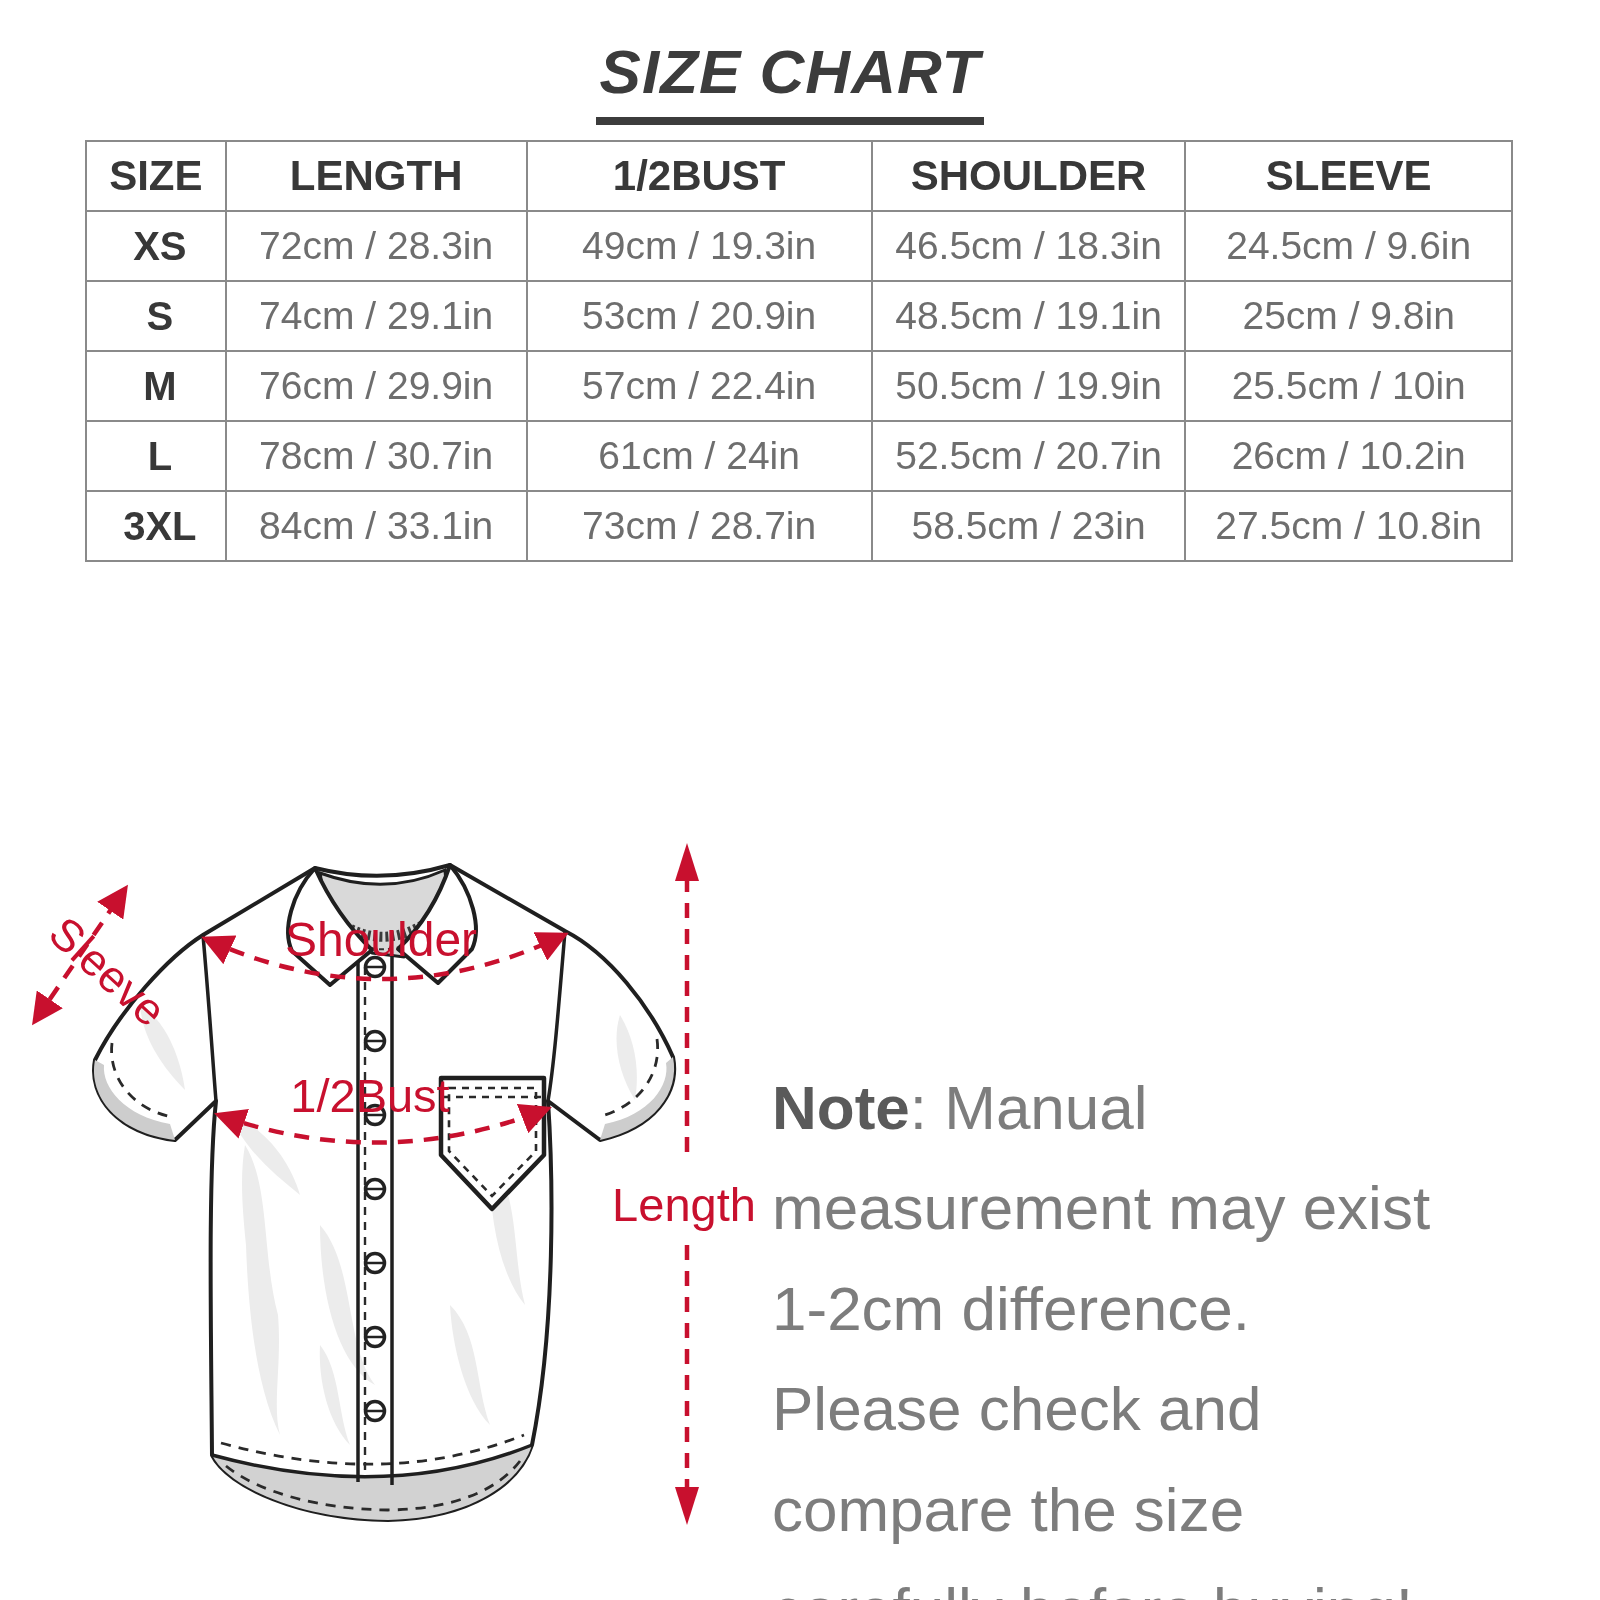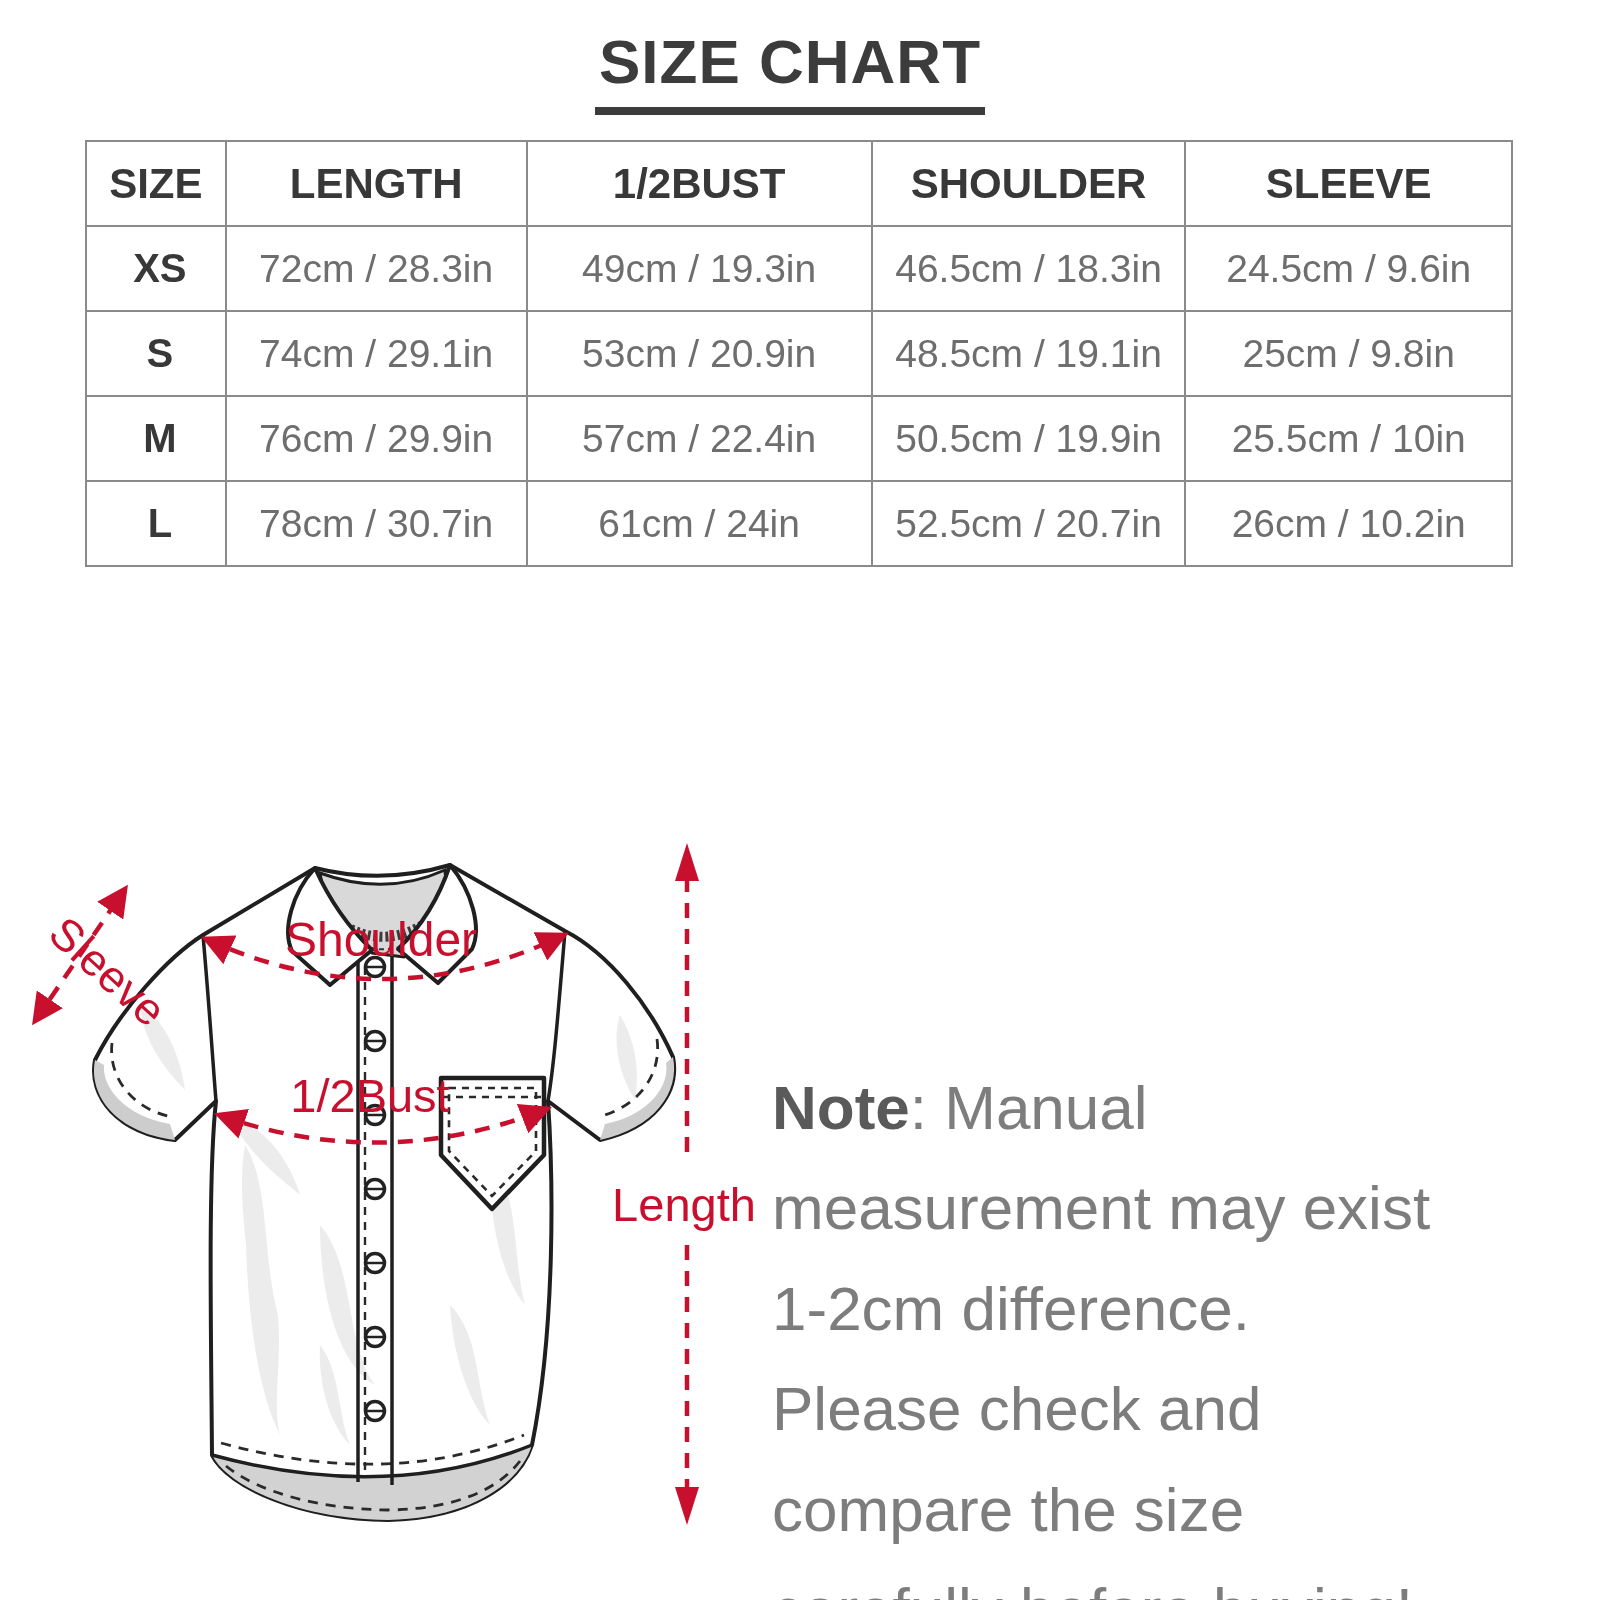--- a/index.html
+++ b/index.html
@@ -2,32 +2,32 @@
 <html style="--accent: #C8102E;"><head>
 <meta charset="utf-8">
 <style>
   :root { --accent:#C8102E; --ink:#1f1f1f; --dark:#3c3c3c; --mid:#6e6e6e; --border:#8a8a8a; }
   * { box-sizing:border-box; }
   html,body { margin:0; padding:0; }
   body {
     width:1600px; height:1600px; position:relative; overflow:hidden;
     background:#ffffff; font-family:"Liberation Sans", sans-serif;
   }
-  .title-wrap { position:absolute; top:26px; left:0; width:1580px; text-align:center; }
+  .title-wrap { position:absolute; top:36px; left:0; width:1580px; text-align:center;font-style:italic; }
   .title {
     display:inline-block; font-size:62px; font-weight:bold; color:var(--dark);
     letter-spacing:1px; border-bottom:8px solid var(--dark); padding:0 4px 10px 4px;
   }
   table.size-table {
     position:absolute; left:85px; top:140px; width:1428px;
     border-collapse:collapse; table-layout:fixed;
   }
   table.size-table th, table.size-table td {
     border:2px solid var(--border); text-align:center; vertical-align:middle;
-    height:85px; padding:0 4px; white-space:nowrap;
+    height:70px; padding:0 4px; white-space:nowrap;
   }
   table.size-table thead th { font-size:42px; font-weight:bold; color:#383838; }
   table.size-table tbody th { font-size:40px; font-weight:bold; color:#383838;padding-left:12px; }
   table.size-table tbody td { font-size:39px; font-weight:normal; color:var(--mid);text-align:center; }
   .diagram {
     position:absolute; left:20px; top:825px; width:740px; height:770px;
   }
   .note {
     position:absolute; left:772px; top:1058px; width:680px;
     font-size:62px; line-height:1.62; color:#7d7d7d;
@@ -86,20 +86,27 @@
         <td>50.5cm / 19.9in</td>
         <td>25.5cm / 10in</td>
       </tr>
       <tr>
         <th>L</th>
         <td>78cm / 30.7in</td>
         <td>61cm / 24in</td>
         <td>52.5cm / 20.7in</td>
         <td>26cm / 10.2in</td>
       </tr>
+      <tr>
+        <th>3XL</th>
+        <td>84cm / 33.1in</td>
+        <td>73cm / 28.7in</td>
+        <td>58.5cm / 23in</td>
+        <td>27.5cm / 10.8in</td>
+      </tr>
     </tbody>
 </table>
 
 <svg class="diagram" viewBox="0 0 740 770" aria-hidden="true">
   <defs>
     <marker id="arrowR" viewBox="0 0 12 12" refX="10" refY="6" markerWidth="7" markerHeight="7" orient="auto-start-reverse">
       <path d="M0,0 L12,6 L0,12 Z" style="fill:var(--accent)"></path>
     </marker>
   </defs>
 

